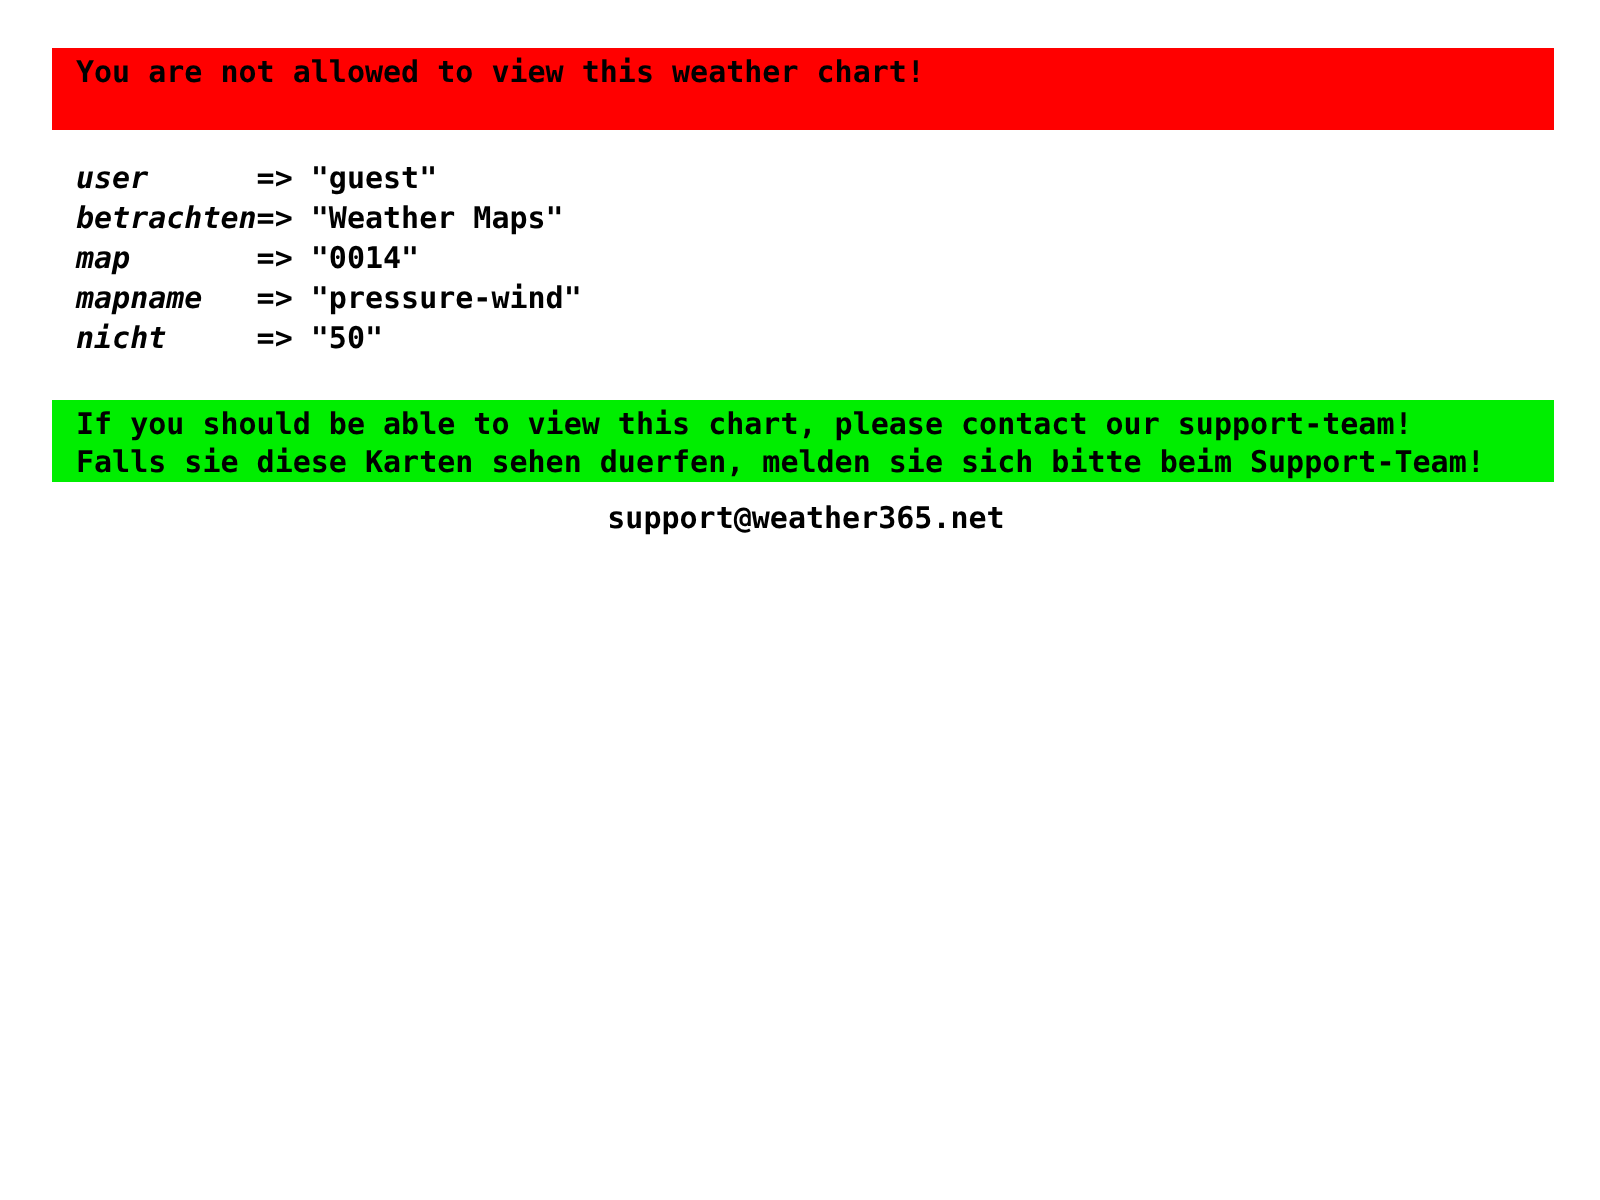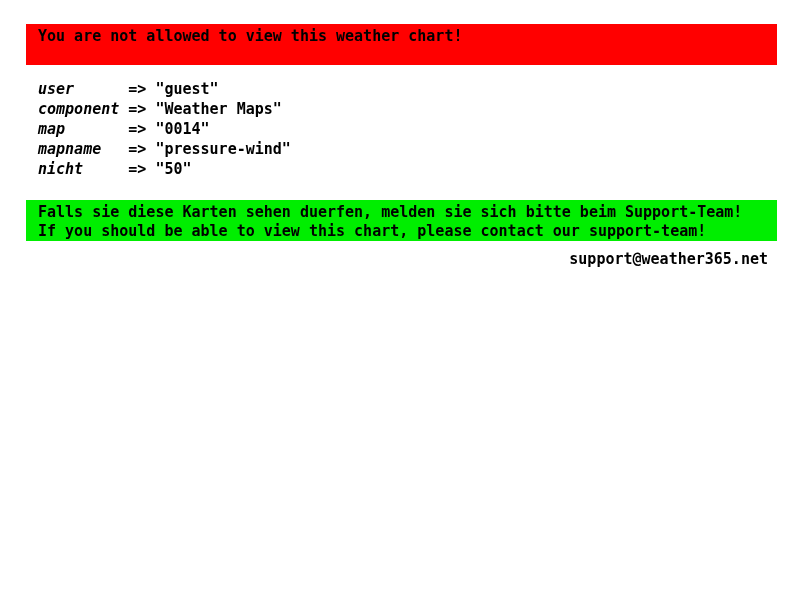--- a/index.html
+++ b/index.html
@@ -41,40 +41,40 @@
     display: inline-block;
     width: 10ch;
     font-style: italic;
   }
   .footer {
     position: absolute;
     left: 38px;
     top: 249px;
     width: 730px;
     display: flex;
-    justify-content: flex-end;
+    justify-content: center;
     line-height: 20px;
     white-space: nowrap;
   }
 </style>
 </head>
 <body style="background: rgb(255, 255, 255); color: rgb(0, 0, 0);">
 
 <div class="banner banner-error" style="background: rgb(255, 0, 0);">
   <div>You are not allowed to view this weather chart!</div>
 </div>
 
 <div class="kv-block">
   <div class="kv-row"><span class="k">user</span><span class="a">=&gt;</span> <span class="v">"guest"</span></div>
-  <div class="kv-row"><span class="k">component</span><span class="a">=&gt;</span> <span class="v">"Weather Maps"</span></div>
+  <div class="kv-row"><span class="k">betrachten</span><span class="a">=&gt;</span> <span class="v">"Weather Maps"</span></div>
   <div class="kv-row"><span class="k">map</span><span class="a">=&gt;</span> <span class="v">"0014"</span></div>
   <div class="kv-row"><span class="k">mapname</span><span class="a">=&gt;</span> <span class="v">"pressure-wind"</span></div>
   <div class="kv-row"><span class="k">nicht</span><span class="a">=&gt;</span> <span class="v">"50"</span></div>
 </div>
 
 <div class="banner banner-info" style="background: rgb(0, 238, 0);">
+  <div>If you should be able to view this chart, please contact our support-team!</div>
   <div>Falls sie diese Karten sehen duerfen, melden sie sich bitte beim Support-Team!</div>
-  <div>If you should be able to view this chart, please contact our support-team!</div>
 </div>
 
 <div class="footer">
   <span>support@weather365.net</span>
 </div>
 
 </body></html>

